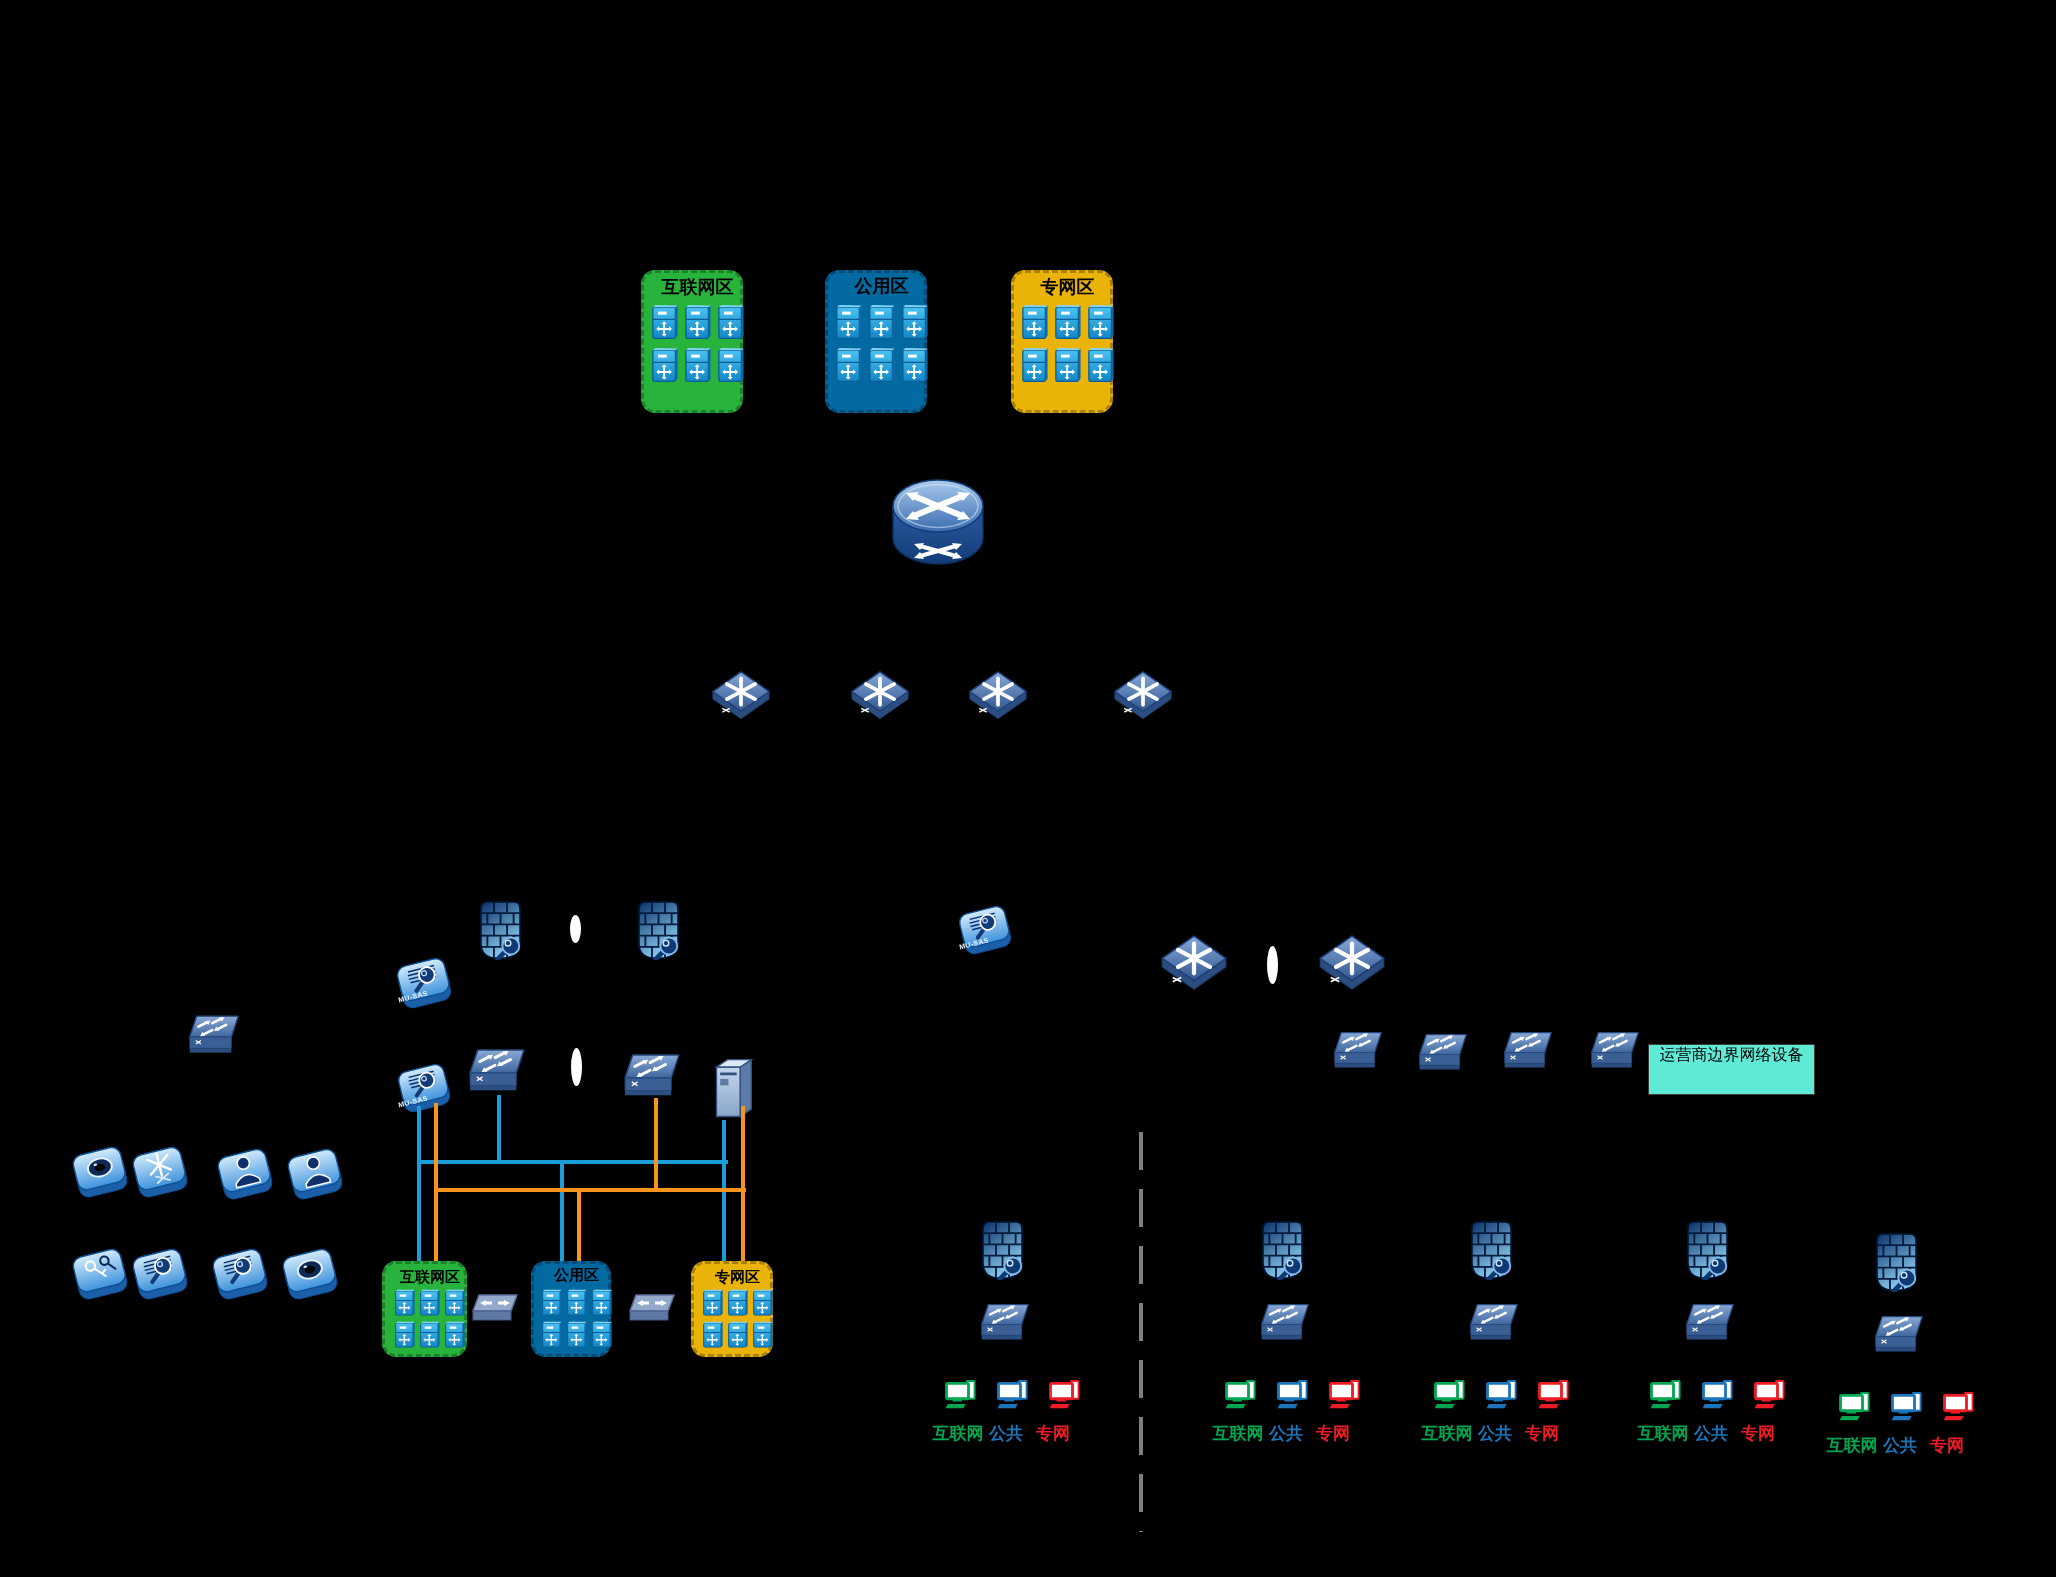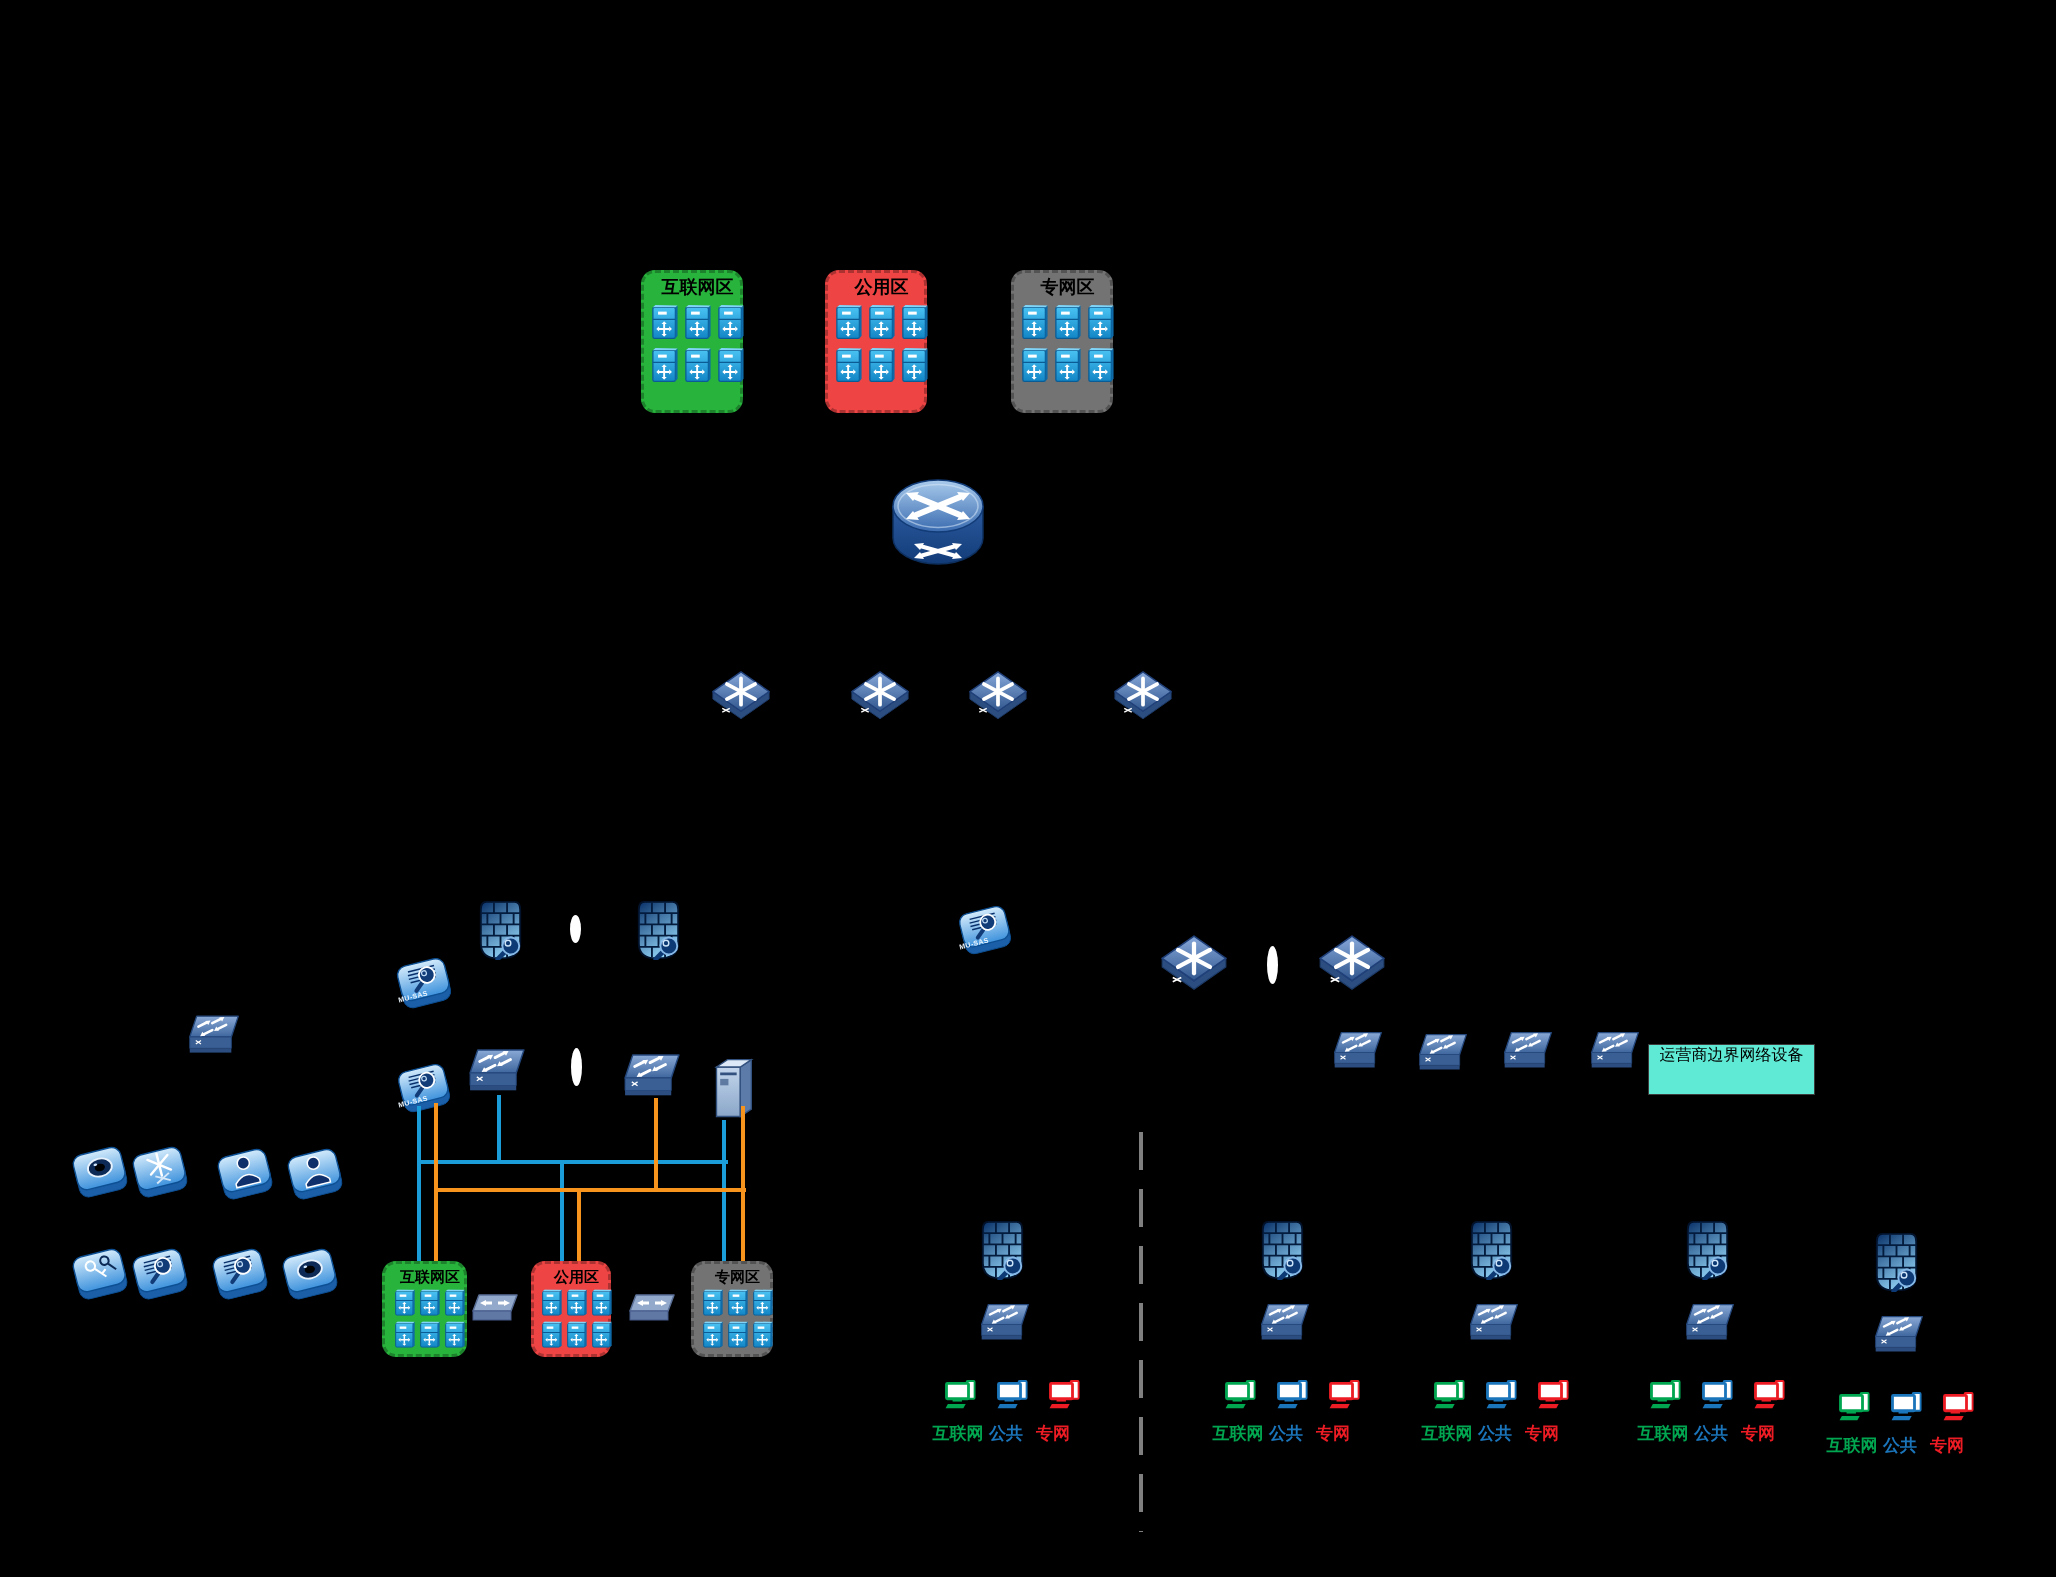--- a/index.html
+++ b/index.html
@@ -3,22 +3,22 @@
 <meta charset="utf-8">
 <style>
   html,body{margin:0;padding:0;background:#000;}
   #stage{position:relative;width:2056px;height:1577px;background:#000;overflow:hidden;
          font-family:"Liberation Sans","DejaVu Sans",sans-serif;}
   .abs{position:absolute;}
   
   .zone{position:absolute;border-radius:14px;border:3px dashed rgba(0,0,0,.28);
         box-sizing:border-box;display:flex;flex-direction:column;align-items:center;padding-left:11px;}
   .zg{background:#28b43c;}
-  .zb{background:#ef4444;}
-  .zr{background:#737373;}
+  .zb{background:#0369a1;font-family:Liberation Mono, monospace;}
+  .zr{background:#eab308;}
   .zlabel{font-weight:bold;color:#000;margin-top:5px;line-height:1.1;}
   .zone-top .zlabel{font-size:18px;}
   .zone-bot .zlabel{font-size:15px;}
   .zgrid{display:grid;grid-template-columns:repeat(3,auto);justify-content:center;}
   .zone-top .zgrid{gap:7px 7px;margin-top:6px;}
   .zone-bot .zgrid{gap:5px 5px;margin-top:3px;}
   .zone-top .zgrid svg{width:26px;height:36px;}
   .zone-bot .zgrid svg{width:20px;height:27px;}
   
   .ln{position:absolute;}

